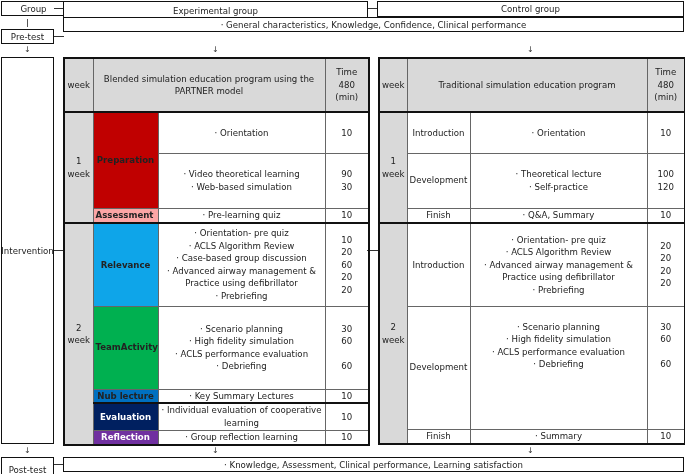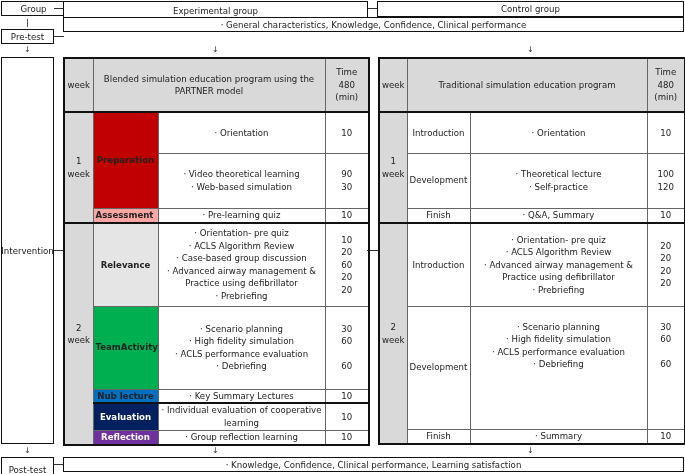--- a/index.html
+++ b/index.html
@@ -70,21 +70,21 @@
 30</td>
   </tr>
   <tr style="height:15px" class="thick">
     <td class="stage" style="background:#fca5a5;text-align:left">Assessment</td>
     <td class="cell">· Pre-learning quiz</td>
     <td class="cell">10</td>
   </tr>
   <tr style="height:83px">
     <td class="wk cell" rowspan="5" style="border-bottom:2px solid #111">2
 week</td>
-    <td class="stage" style="background:#e5e5e5">Relevance</td>
+    <td class="stage" style="background:#0ea5e9">Relevance</td>
     <td class="cell">· Orientation- pre quiz
 · ACLS Algorithm Review
 · Case-based group discussion
 · Advanced airway management &amp;
 Practice using defibrillator
 · Prebriefing</td>
     <td class="cell">10
 20
 60
 20
@@ -186,13 +186,13 @@
   </tr>
 </tbody>
   </table>
 
 <div class="arrow" style="left:24px;top:447px">↓</div>
 <div class="arrow" style="left:212px;top:447px">↓</div>
 <div class="arrow" style="left:527px;top:447px">↓</div>
 
 <div class="box" style="left:1px;top:457px;width:53px;height:26px">Post-test</div>
 <div class="hline" style="left:54px;top:464px;width:10px"></div>
-<div class="box" style="left:63px;top:457px;width:621px;height:15px">· Knowledge, Confidence, Clinical performance, Learning satisfaction</div>
+<div class="box" style="left:63px;top:457px;width:621px;height:15px">· Knowledge, Assessment, Clinical performance, Learning satisfaction</div>
 
 </body></html>

